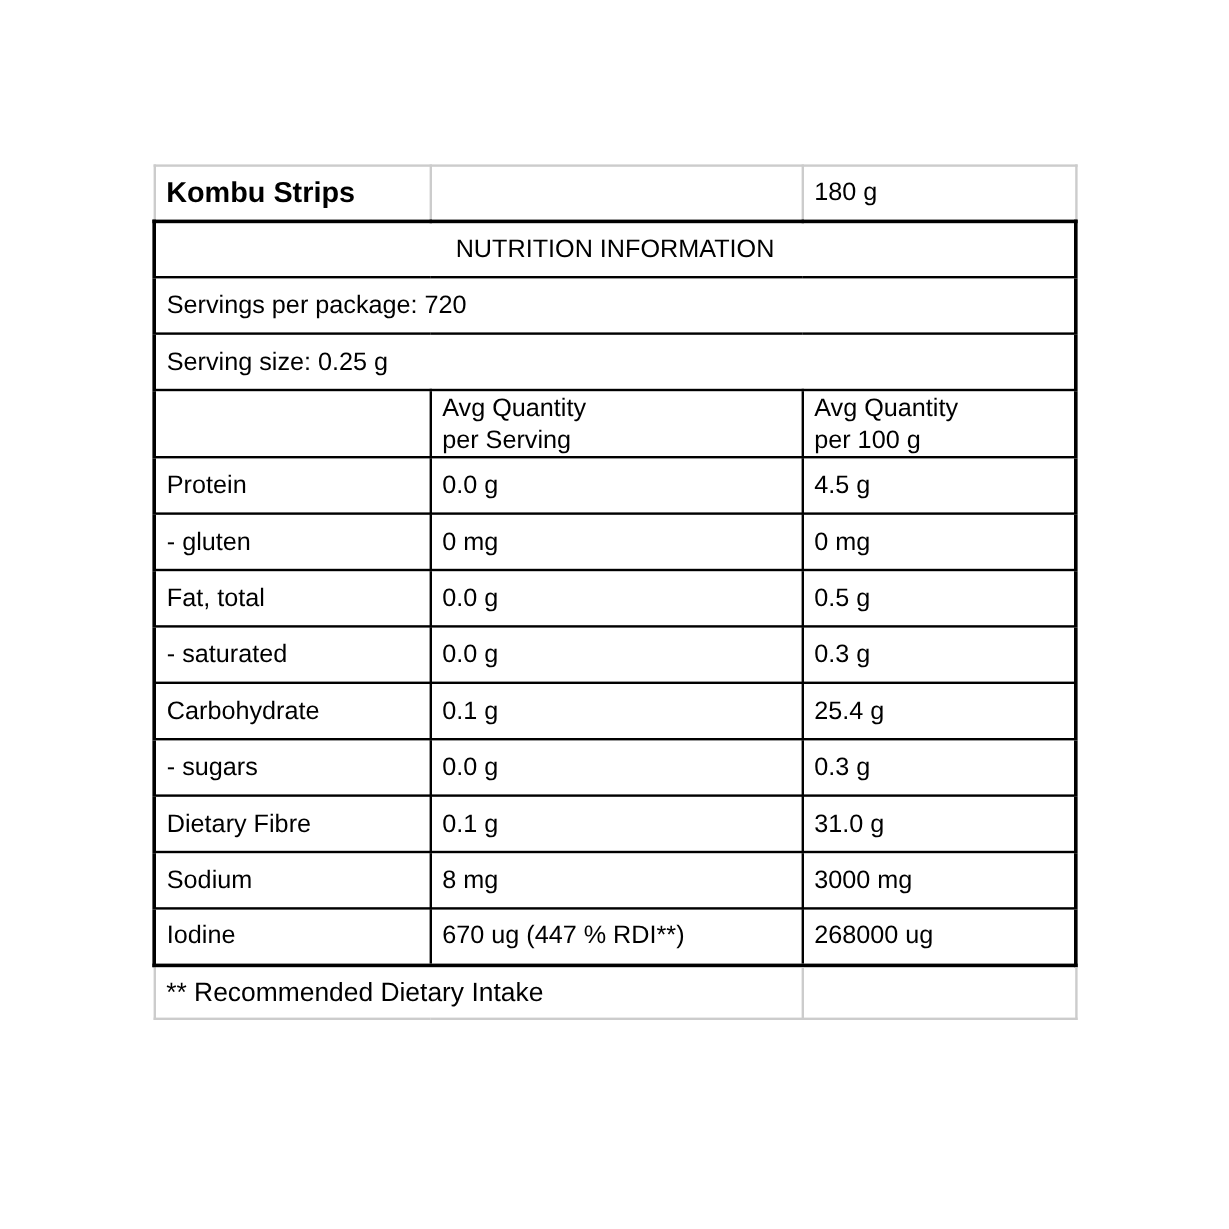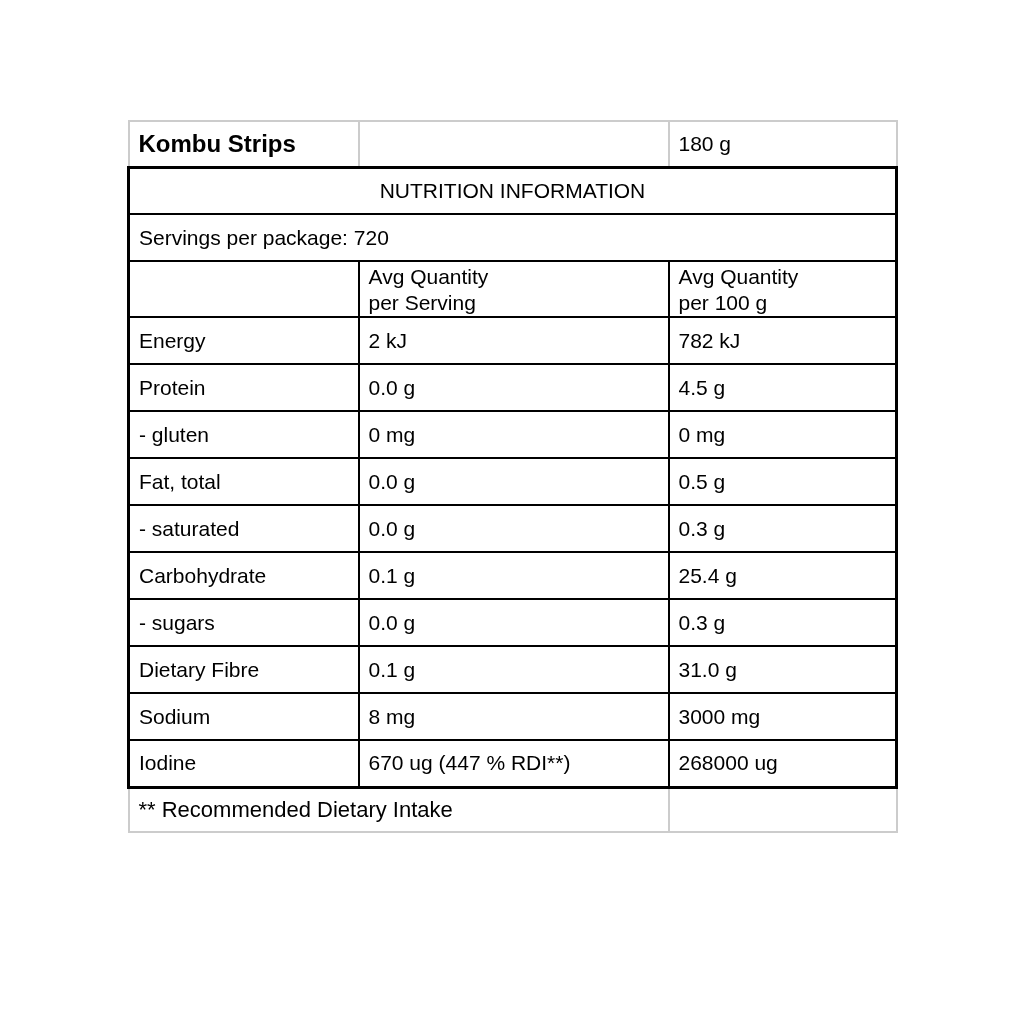--- a/index.html
+++ b/index.html
@@ -4,21 +4,21 @@
 <style>
   * { margin: 0; padding: 0; box-sizing: border-box; }
   html, body {
     width: 1024px; height: 1024px;
     background: #ffffff;
     font-family: "Liberation Sans", sans-serif;
     color: #000;
   }
   .panel-wrap {
     position: absolute;
-    left: 127px; top: 120px;
+    left: 127px; top: 137px;
     width: 768px;
   }
   table.nutrition {
     border-collapse: collapse;
     table-layout: fixed;
     width: 768px;
     font-size: 21px;
   }
   td {
     vertical-align: middle;
@@ -56,31 +56,29 @@
       <td></td>
       <td>180 g</td>
     </tr>
 
     <tr class="black first-black title-row">
       <td colspan="3">NUTRITION INFORMATION</td>
     </tr>
     <tr class="black">
       <td colspan="3">Servings per package: 720</td>
     </tr>
+    <tr class="black">
+      <td colspan="3">Serving size: 0.25 g</td>
+    </tr>
     <tr class="black colhead">
       <td></td>
       <td><span>Avg Quantity</span><br><span>per Serving</span></td>
       <td><span>Avg Quantity</span><br><span>per 100 g</span></td>
     </tr>
 
-    <tr class="black">
-      <td>Energy</td>
-      <td>2 kJ</td>
-      <td>782 kJ</td>
-    </tr>
     <tr class="black">
       <td>Protein</td>
       <td>0.0 g</td>
       <td>4.5 g</td>
     </tr>
     <tr class="black">
       <td>- gluten</td>
       <td>0 mg</td>
       <td>0 mg</td>
     </tr>

